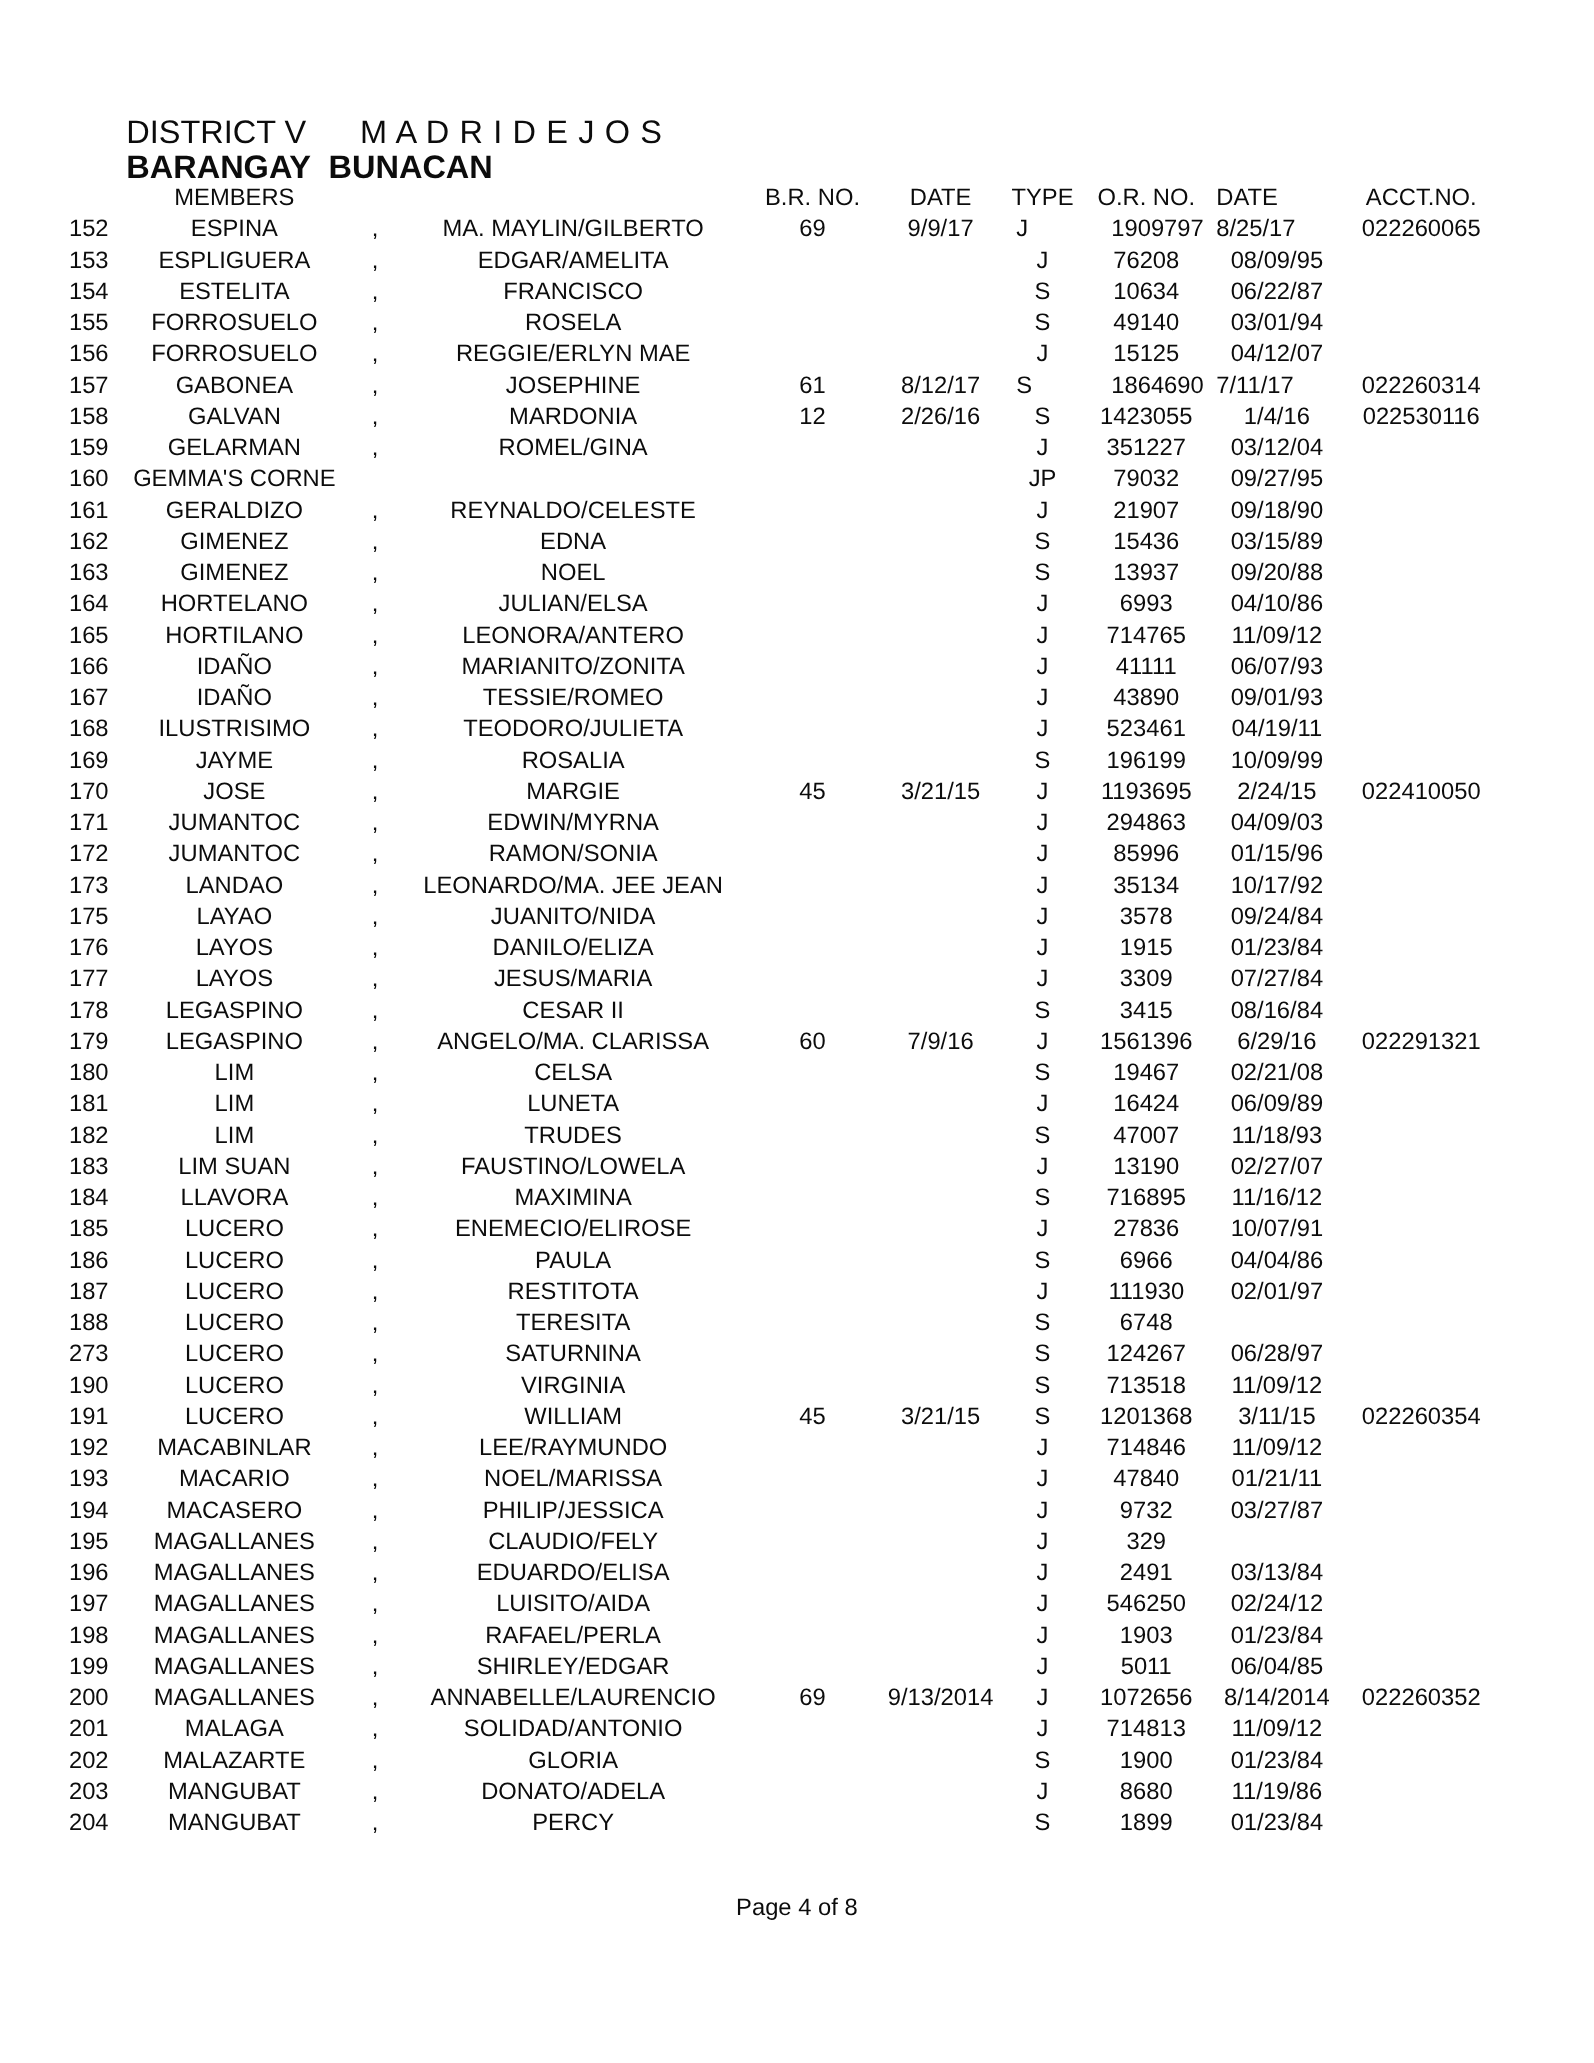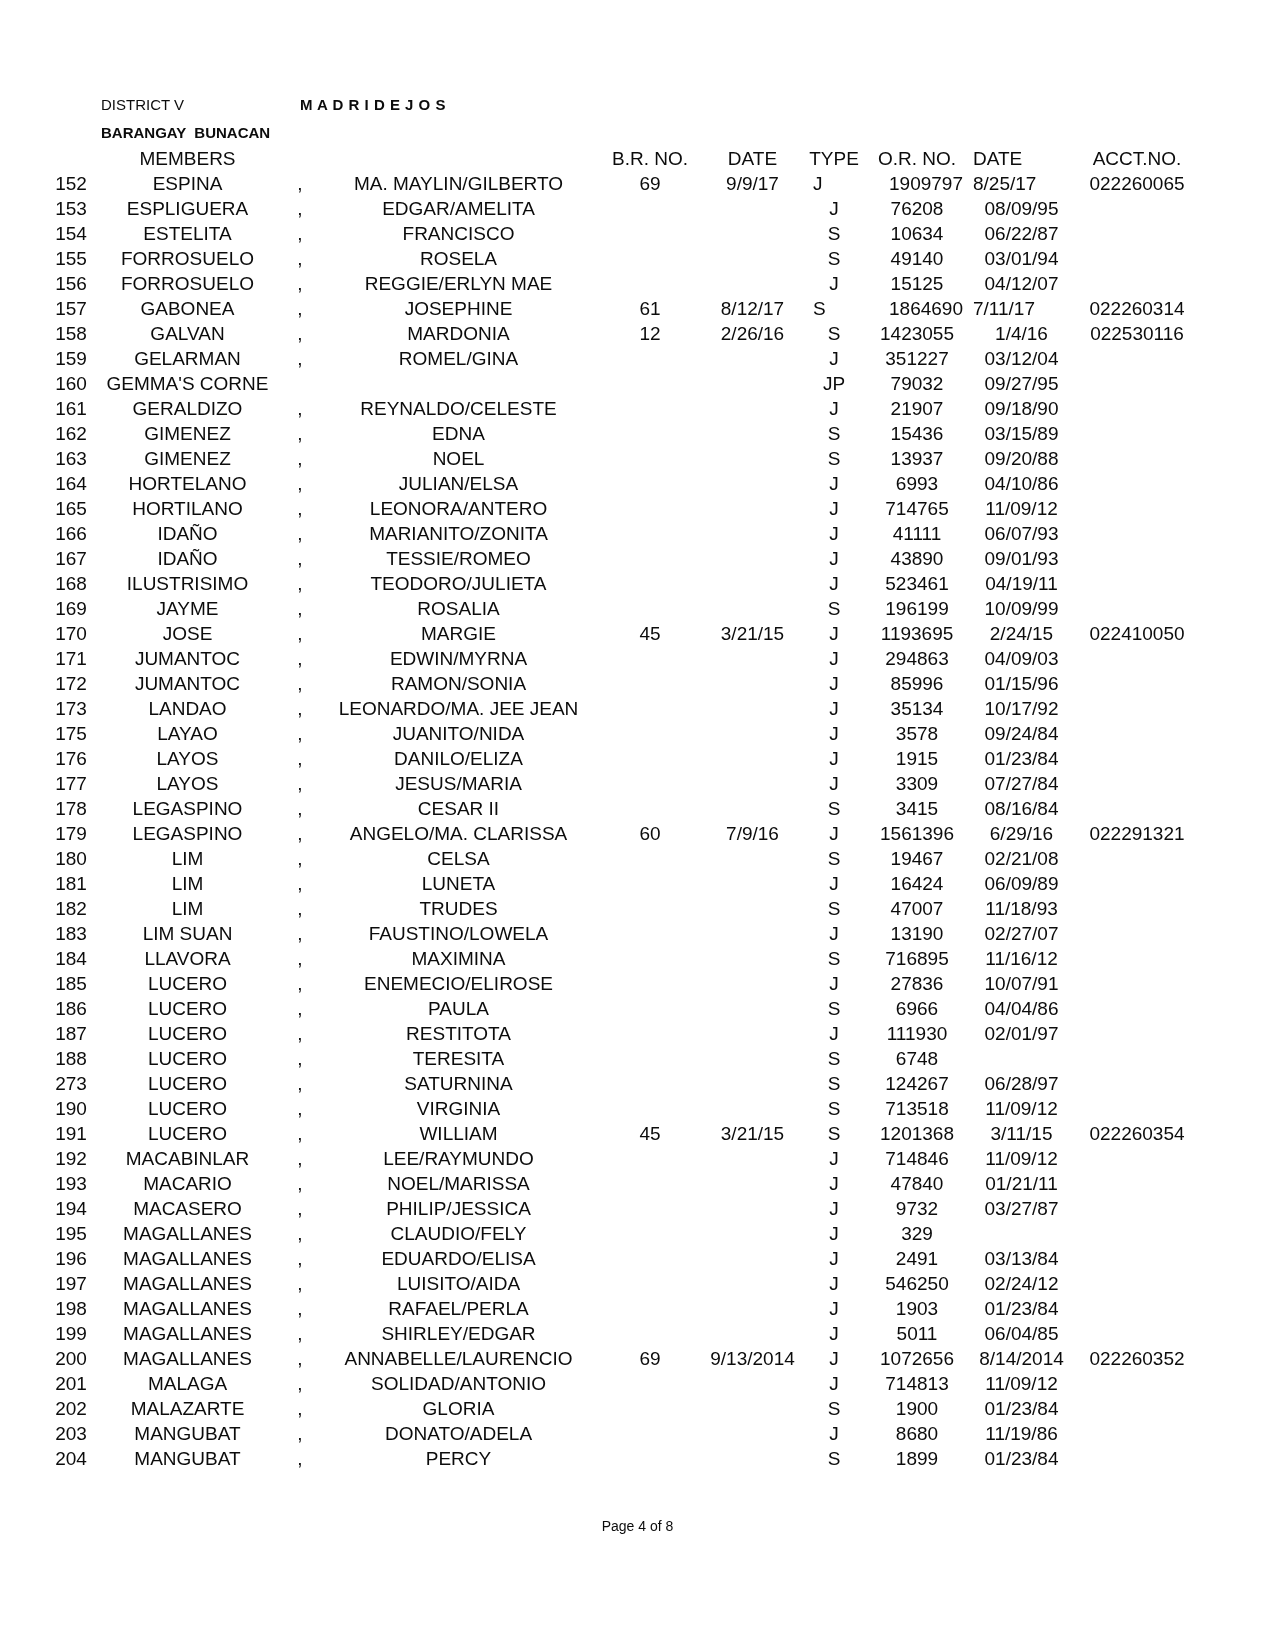--- a/index.html
+++ b/index.html
@@ -12,26 +12,26 @@
     width: 1275px;
     height: 1650px;
     background: #ffffff;
     font-family: "Liberation Sans", sans-serif;
     color: #0c0c0c;
     overflow: hidden;
   }
   .hdr-line {
     position: absolute;
     line-height: 24px;
-    font-size: 15px;
+    font-size: 26px;
     white-space: pre;
   }
   #district-line { top: 93px; left: 0; width: 1275px; height: 24px; }
   #district-label { position: absolute; left: 101px; top: 0; }
-  #municipality-name { position: absolute; left: 300px; top: 0; letter-spacing: 0.5px; font-weight: bold; }
+  #municipality-name { position: absolute; left: 288px; top: 0; letter-spacing: 0.5px; }
   #barangay-line { top: 121px; left: 101px; font-weight: bold; text-align: right; }
 
   table.members {
     position: absolute;
     left: 50px;
     top: 146px;
     width: 1152px;
     border-collapse: collapse;
     table-layout: fixed;
   }
@@ -56,21 +56,21 @@
   tr.shift td.c-or_no   { text-align: right; padding-right: 8px; }
   tr.shift td.c-or_date { text-align: left; padding-left: 2px; }
 
   .footer {
     position: absolute;
     top: 1514px;
     left: 0;
     width: 1275px;
     height: 25px;
     line-height: 25px;
-    font-size: 14px;
+    font-size: 19px;
     text-align: center;
   }
 </style>
 </head>
 <body>
 
 <div class="sheet">
 
   <div class="hdr-line" id="district-line">
     <span id="district-label">DISTRICT V</span>

